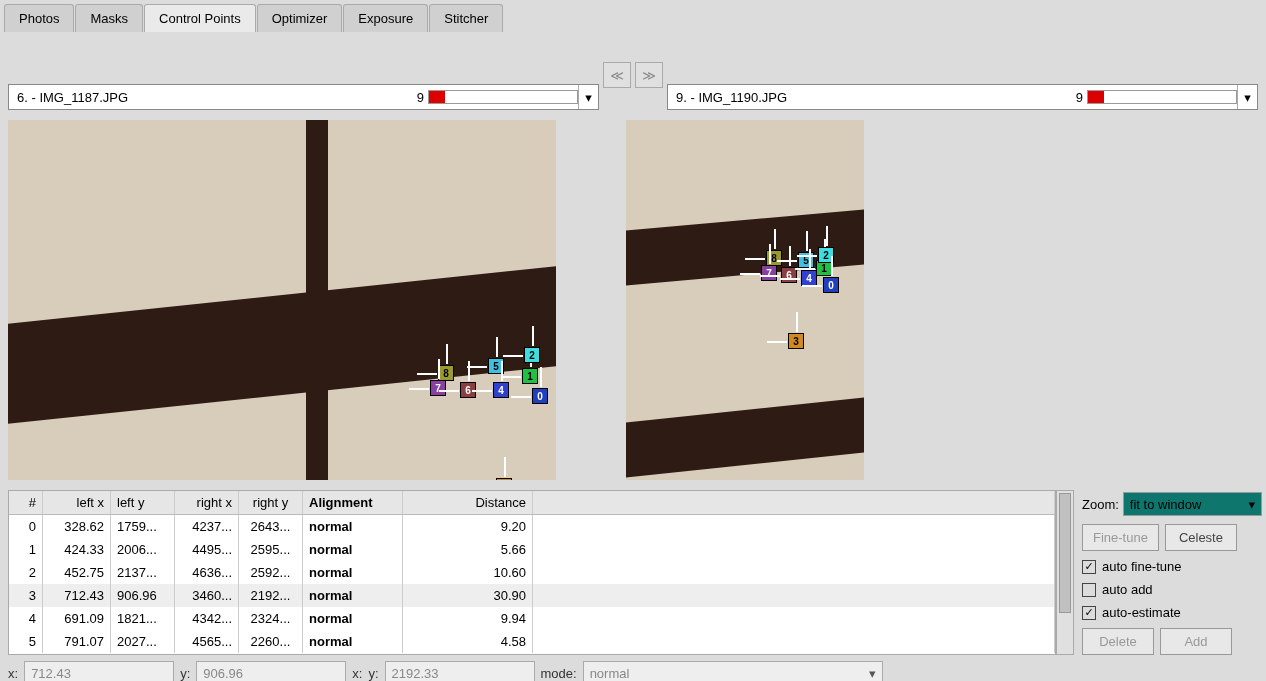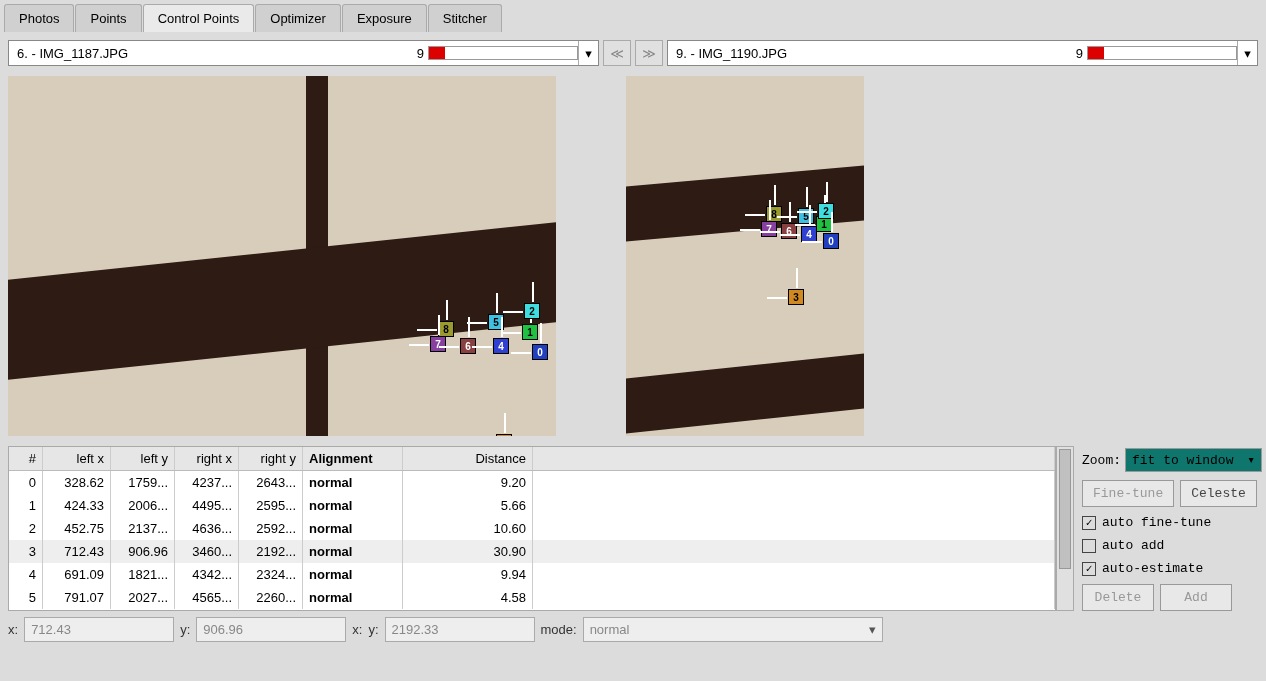--- a/index.html
+++ b/index.html
@@ -34,20 +34,21 @@
   padding: 8px 8px 6px 8px;
   align-items: center;
 }
 .img-select {
   display: flex;
   align-items: center;
   border: 1px solid #888;
   background: #fff;
   height: 26px;
   flex: 1;
+  margin-top: 44px;
 }
 .img-select .label {
   flex: 1;
   padding: 0 8px;
 }
 .img-select .num {
   padding: 0 4px;
 }
 .img-select .swatch {
   width: 150px;
@@ -142,38 +143,37 @@
 }
 .th,.td {
   padding:4px 6px;
   border-right:1px solid #ccc;
   overflow:hidden;
   white-space:nowrap;
 }
 .th { font-weight:normal; text-align:right; }
 .c-idx{width:34px;text-align:right;}
 .c-lx{width:68px;text-align:right;}
-.c-ly{width:64px;text-align:right;}
+.c-ly{width:64px;text-align:left;}
 .c-rx{width:64px;text-align:right;}
-.c-ry{width:64px;text-align:right;}
+.c-ry{width:64px;text-align:center;}
 .c-al{width:100px;text-align:left;font-weight:bold;}
 .c-di{width:130px;text-align:right;}
 .c-rest{flex:1;}
 .trow.sel { background:#eeeeee; }
 .vscroll {
   width:18px;background:#e0e0e0;border:1px solid #aaa;
   position:relative;
 }
 .vscroll .thumb{position:absolute;left:2px;right:2px;top:2px;height:120px;background:#c0c0c0;border:1px solid #999;}
 
 .rightpanel {
   width:180px;
   display:flex;flex-direction:column;gap:8px;
   padding-top:2px;
-  font-family:Liberation Mono, monospace;
 }
 .zoomrow{display:flex;align-items:center;gap:4px;}
 .zoomsel{flex:1;border:1px solid #999;background:#0f766e;height:24px;display:flex;align-items:center;padding:0 6px;}
 .zoomsel .chev{margin-left:auto;}
 .btnrow{display:flex;gap:6px;}
 .btn {
   border:1px solid #999;background:#e8e8e8;padding:5px 10px;min-width:72px;text-align:center;color:#444;
 }
 .btn.dim{color:#999;}
 .chk{display:flex;align-items:center;gap:6px;}
@@ -194,21 +194,21 @@
   border:1px solid #aaa;background:#eee;color:#888;
   padding:4px 6px;width:300px;display:flex;
 }
 .coords .sel .chev{margin-left:auto;color:#555;}
 </style>
 </head>
 <body>
 
 <div class="tabs" id="tabs">
     <div class="tab">Photos</div>
-    <div class="tab">Points</div>
+    <div class="tab">Masks</div>
     <div class="tab active">Control Points</div>
     <div class="tab">Optimizer</div>
     <div class="tab">Exposure</div>
     <div class="tab">Stitcher</div>
   </div>
 
 <div class="selectors">
   <div class="img-select">
     <span class="label">6. - IMG_1187.JPG</span>
     <span class="num">9</span>

